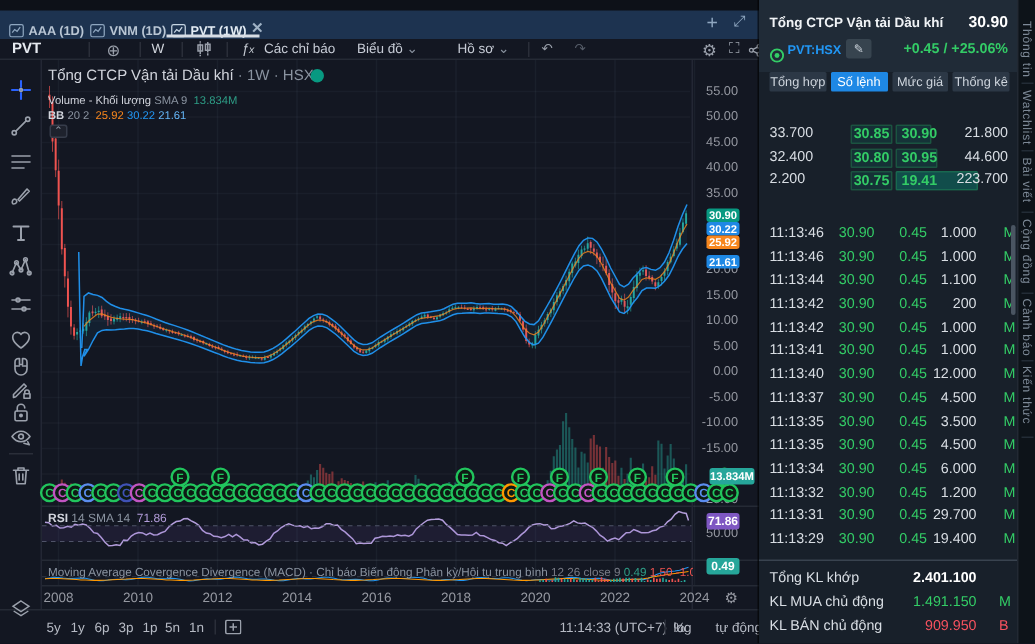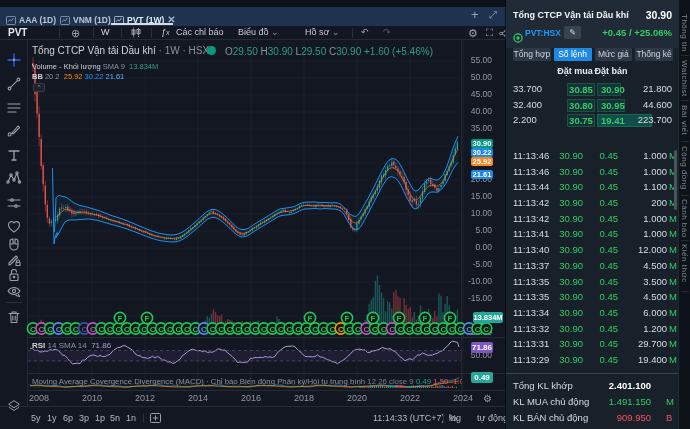--- a/index.html
+++ b/index.html
@@ -53,21 +53,21 @@
   background:rgba(8,153,129,0.14); border:1px solid rgba(51,204,102,0.22); border-radius:1px; height:13px; line-height:12px; }
 .acell { position:absolute; text-align:left; padding-left:3px; color:#33cc66; font-weight:bold;
   border:1px solid rgba(51,204,102,0.22); border-radius:1px; height:13px; line-height:12px; }
 .bc4 { position:absolute; right:6px; }
 #thead { position:absolute; top:133px; left:0; width:172px; height:15px; background:#323e4b;
   color:#e8edf2; font-weight:bold; font-size:9px; line-height:15px; }
 .trow { position:absolute; left:0; width:172px; height:16px; font-size:9.5px; color:#d8dde3; line-height:16px; }
 .tc1 { position:absolute; left:7px; }
 .tc2 { position:absolute; left:47px; width:30px; text-align:right; color:#33cc66; }
 .tc3 { position:absolute; left:82px; width:30px; text-align:right; color:#33cc66; }
-.tc4 { position:absolute; left:108px; width:37px; text-align:right;margin-left:16px; }
+.tc4 { position:absolute; left:108px; width:37px; text-align:right; }
 .tc5 { position:absolute; left:163px; color:#33cc66; }
 #tsum { position:absolute; top:373px; left:0; width:172px; border-top:1px solid #39434f; }
 .srow { position:absolute; left:0; width:172px; font-size:9.5px; color:#d8dde3; }
 
 #rside { position:absolute; left:678px; top:0; width:12px; height:429px; background:#0d1319;
   border-left:1px solid #222933; }
 .stab { position:absolute; left:1px; writing-mode:vertical-rl; font-size:8px; color:#7d8997;
   letter-spacing:0.5px; }
 .ssep { position:absolute; left:2px; width:8px; height:1px; background:#232c36; }
 #scroll { position:absolute; left:673.5px; top:150px; width:3.5px; height:60px;
@@ -330,21 +330,20 @@
         <path d="M11 13.5l3.5 1-1-2"></path>
       </svg>
       <svg class="lic" style="top:268px" viewBox="0 0 18 18" fill="none" stroke="#9aa0ab" stroke-width="1.1" stroke-linecap="round" stroke-linejoin="round">
         <path d="M4 5.5h10M7 5.5V4h4v1.5M5.5 5.5l.7 9h5.6l.7-9M7.8 8v4M10.2 8v4"></path>
       </svg>
   <div id="lsep"></div>
 </div>
 
 <div class="lg" style="left:32px;top:45px;font-size:10px">Tổng CTCP Vận tải Dầu khí <span style="color:#8a93a0">· 1W · HSX</span></div>
 <div style="position:absolute;left:207px;top:46px;width:9px;height:9px;border-radius:50%;background:#089981;z-index:4"></div>
-<div class="lg" style="left:225px;top:46px;font-size:10px;color:#8a93a0">O<span style="color:#2e9e87">29.50</span> H<span style="color:#2e9e87">30.90</span> L<span style="color:#2e9e87">29.50</span> C<span style="color:#2e9e87">30.90</span> <span style="color:#2e9e87">+1.60 (+5.46%)</span></div>
 <div class="lg" style="left:32px;top:62px;font-size:7.5px">Volume - Khối lượng <span style="color:#8a93a0">SMA 9</span>&nbsp;&nbsp;<span style="color:#2e9e87">13.834M</span></div>
 <div class="lg" style="left:32px;top:72px;font-size:7.5px"><b>BB</b> <span style="color:#8a93a0">20 2</span>&nbsp;&nbsp;<span style="color:#f7861d">25.92</span> <span style="color:#2196f3">30.22</span> <span style="color:#64b5f6">21.61</span></div>
 <div class="lg" style="left:33px;top:83px;width:12px;height:9px;background:#1e222d;border:1px solid #363c4a;border-radius:2px;color:#8a93a0;font-size:7px;text-align:center;line-height:8px">⌃</div>
 <div class="lg" style="left:32px;top:341px;font-size:8px"><b>RSI</b> <span style="color:#8a93a0">14 SMA 14</span>&nbsp;&nbsp;<span style="color:#b39ddb">71.86</span></div>
 <div class="lg" style="left:32px;top:377px;font-size:7.8px;color:#8a93a0;width:430px;overflow:hidden">Moving Average Covergence Divergence (MACD) · Chỉ báo Biến động Phân kỳ/Hội tụ trung bình <span style="color:#787b86">12 26 close 9</span> <span style="color:#2e9e87">0.49</span> <span style="color:#ef5350">1.50 -1.09</span></div>
 
 <div id="axis">
   <div class="al" style="top:15px">55.00</div>
 <div class="al" style="top:32px">50.00</div>
 <div class="al" style="top:49px">45.00</div>
@@ -418,24 +417,20 @@
     <div style="position:absolute;left:19px;top:28px;font-size:8.5px;font-weight:bold;color:#2196f3">PVT:HSX</div>
     <div style="position:absolute;left:58px;top:26px;width:17px;height:13px;background:#37444f;border-radius:2px;text-align:center;line-height:13px;font-size:8px;color:#cfd6de">✎</div>
     <div style="position:absolute;right:6px;top:27px;font-size:9.5px;font-weight:bold;color:#33cc66">+0.45 / +25.06%</div>
   </div>
   <div class="ptabs">
     <div class="ptab">Tổng hợp</div>
         <div class="ptab act">Số lệnh</div>
     <div class="ptab">Mức giá</div>
         <div class="ptab">Thống kê</div>
   </div>
-  <div id="bidhead">
-        <span style="position:absolute;left:47px;width:44px;text-align:center">Đặt mua</span>
-        <span style="position:absolute;left:83px;width:44px;text-align:center">Đặt bán</span>
-      </div>
   <div class="brow" style="top:83px">
         <span class="bc1">33.700</span>
         <span class="bcell" style="left:61px">30.85</span>
         <span class="acell" style="left:91px;width:24px;background:rgba(8,153,129,0.16)">30.90</span>
         <span class="bc4">21.800</span>
       </div>
 <div class="brow" style="top:98.5px">
         <span class="bc1">32.400</span>
         <span class="bcell" style="left:61px">30.80</span>
         <span class="acell" style="left:91px;width:28px;background:rgba(8,153,129,0.16)">30.95</span>

